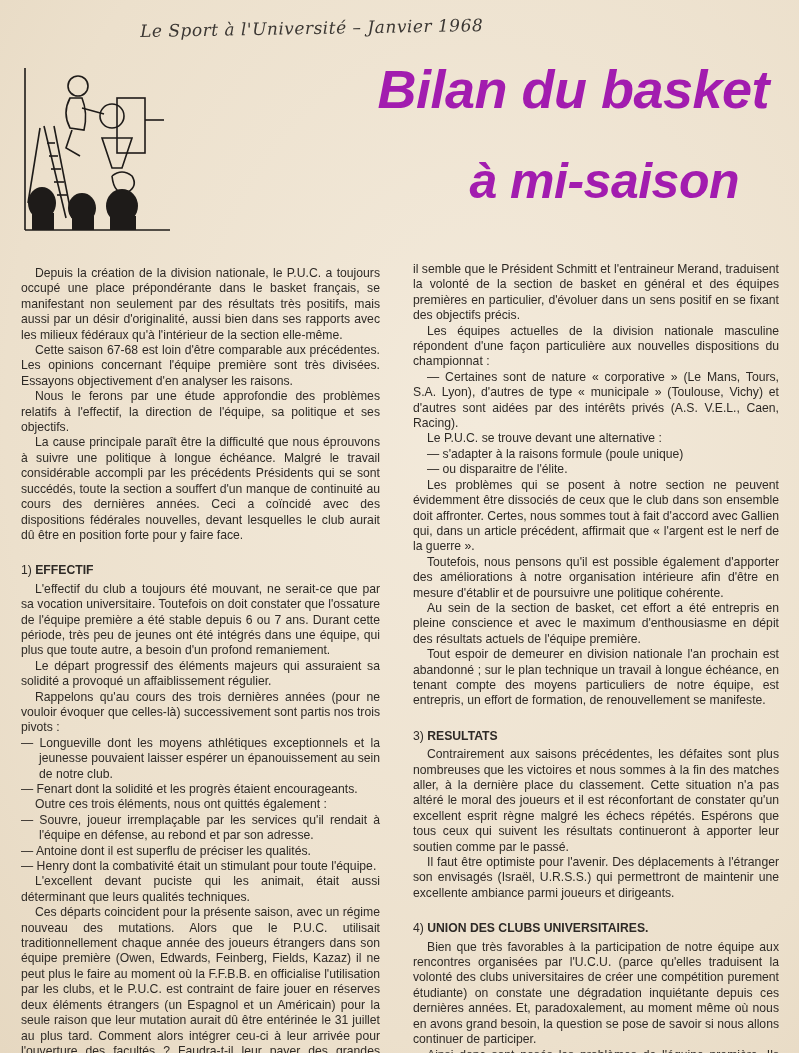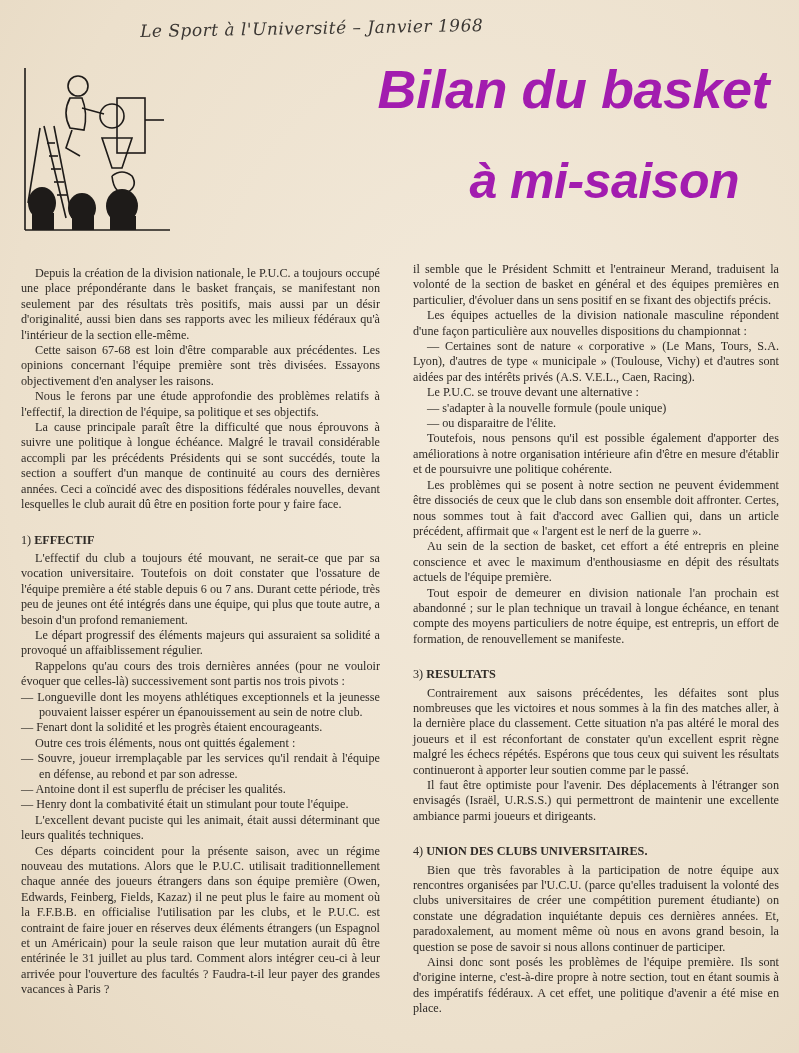--- a/index.html
+++ b/index.html
@@ -26,21 +26,21 @@
     white-space: nowrap;
   }
   .title-1 { top: 58px; font-size: 54px; letter-spacing: -0.5px; }
   .title-2 { top: 152px; right: 60px; font-size: 50px; letter-spacing: -0.5px; }
   .col {
     position: absolute; top: 266px; font-size: 12.2px; line-height: 15.4px;
     text-align: justify; color: #2e2a26;
   }
   .col-left { left: 21px; width: 359px; }
   .col-right { left: 413px; width: 366px; top: 262px; }
-  .col p { margin: 0; text-indent: 14px; font-family: Liberation Serif, serif; }
+  .col p { margin: 0; text-indent: 14px; }
   .col p.noindent { text-indent: 0; }
   .col .dash { padding-left: 18px; text-indent: -18px; }
   .col .section-head { margin: 20px 0 3px 0; text-indent: 0; }
   .col .section-head b { font-weight: bold; }
 </style>
 </head>
 <body>
 
 <div class="handwriting">Le Sport à l'Université – Janvier 1968</div>
 
@@ -101,24 +101,24 @@
   <p>L'excellent devant puciste qui les animait, était aussi déterminant que leurs qualités techniques.</p>
   <p>Ces départs coincident pour la présente saison, avec un régime nouveau des mutations. Alors que le P.U.C. utilisait traditionnellement chaque année des joueurs étrangers dans son équipe première (Owen, Edwards, Feinberg, Fields, Kazaz) il ne peut plus le faire au moment où la F.F.B.B. en officialise l'utilisation par les clubs, et le P.U.C. est contraint de faire jouer en réserves deux éléments étrangers (un Espagnol et un Américain) pour la seule raison que leur mutation aurait dû être entérinée le 31 juillet au plus tard. Comment alors intégrer ceu-ci à leur arrivée pour l'ouverture des facultés ? Faudra-t-il leur payer des grandes vacances à Paris ?</p>
 
 </div>
 
 <div class="col col-right">
   <p class="noindent">il semble que le Président Schmitt et l'entraineur Merand, traduisent la volonté de la section de basket en général et des équipes premières en particulier, d'évoluer dans un sens positif en se fixant des objectifs précis.</p>
   <p>Les équipes actuelles de la division nationale masculine répondent d'une façon particulière aux nouvelles dispositions du championnat :</p>
   <p>— Certaines sont de nature « corporative » (Le Mans, Tours, S.A. Lyon), d'autres de type « municipale » (Toulouse, Vichy) et d'autres sont aidées par des intérêts privés (A.S. V.E.L., Caen, Racing).</p>
   <p>Le P.U.C. se trouve devant une alternative :</p>
-  <p>— s'adapter à la nouvelle formule (poule unique)</p>
+  <p>— s'adapter à la raisons formule (poule unique)</p>
   <p>— ou disparaitre de l'élite.</p>
+  <p>Les problèmes qui se posent à notre section ne peuvent évidemment être dissociés de ceux que le club dans son ensemble doit affronter. Certes, nous sommes tout à fait d'accord avec Gallien qui, dans un article précédent, affirmait que « l'argent est le nerf de la guerre ».</p>
   <p>Toutefois, nous pensons qu'il est possible également d'apporter des améliorations à notre organisation intérieure afin d'être en mesure d'établir et de poursuivre une politique cohérente.</p>
-  <p>Les problèmes qui se posent à notre section ne peuvent évidemment être dissociés de ceux que le club dans son ensemble doit affronter. Certes, nous sommes tout à fait d'accord avec Gallien qui, dans un article précédent, affirmait que « l'argent est le nerf de la guerre ».</p>
   <p>Au sein de la section de basket, cet effort a été entrepris en pleine conscience et avec le maximum d'enthousiasme en dépit des résultats actuels de l'équipe première.</p>
   <p>Tout espoir de demeurer en division nationale l'an prochain est abandonné ; sur le plan technique un travail à longue échéance, en tenant compte des moyens particuliers de notre équipe, est entrepris, un effort de formation, de renouvellement se manifeste.</p>
 
   <p class="section-head">
     <span>3)</span>
     <b>RESULTATS</b>
   </p>
   <p>Contrairement aux saisons précédentes, les défaites sont plus nombreuses que les victoires et nous sommes à la fin des matches aller, à la dernière place du classement. Cette situation n'a pas altéré le moral des joueurs et il est réconfortant de constater qu'un excellent esprit règne malgré les échecs répétés. Espérons que tous ceux qui suivent les résultats continueront à apporter leur soutien comme par le passé.</p>
   <p>Il faut être optimiste pour l'avenir. Des déplacements à l'étranger son envisagés (Israël, U.R.S.S.) qui permettront de maintenir une excellente ambiance parmi joueurs et dirigeants.</p>
 

